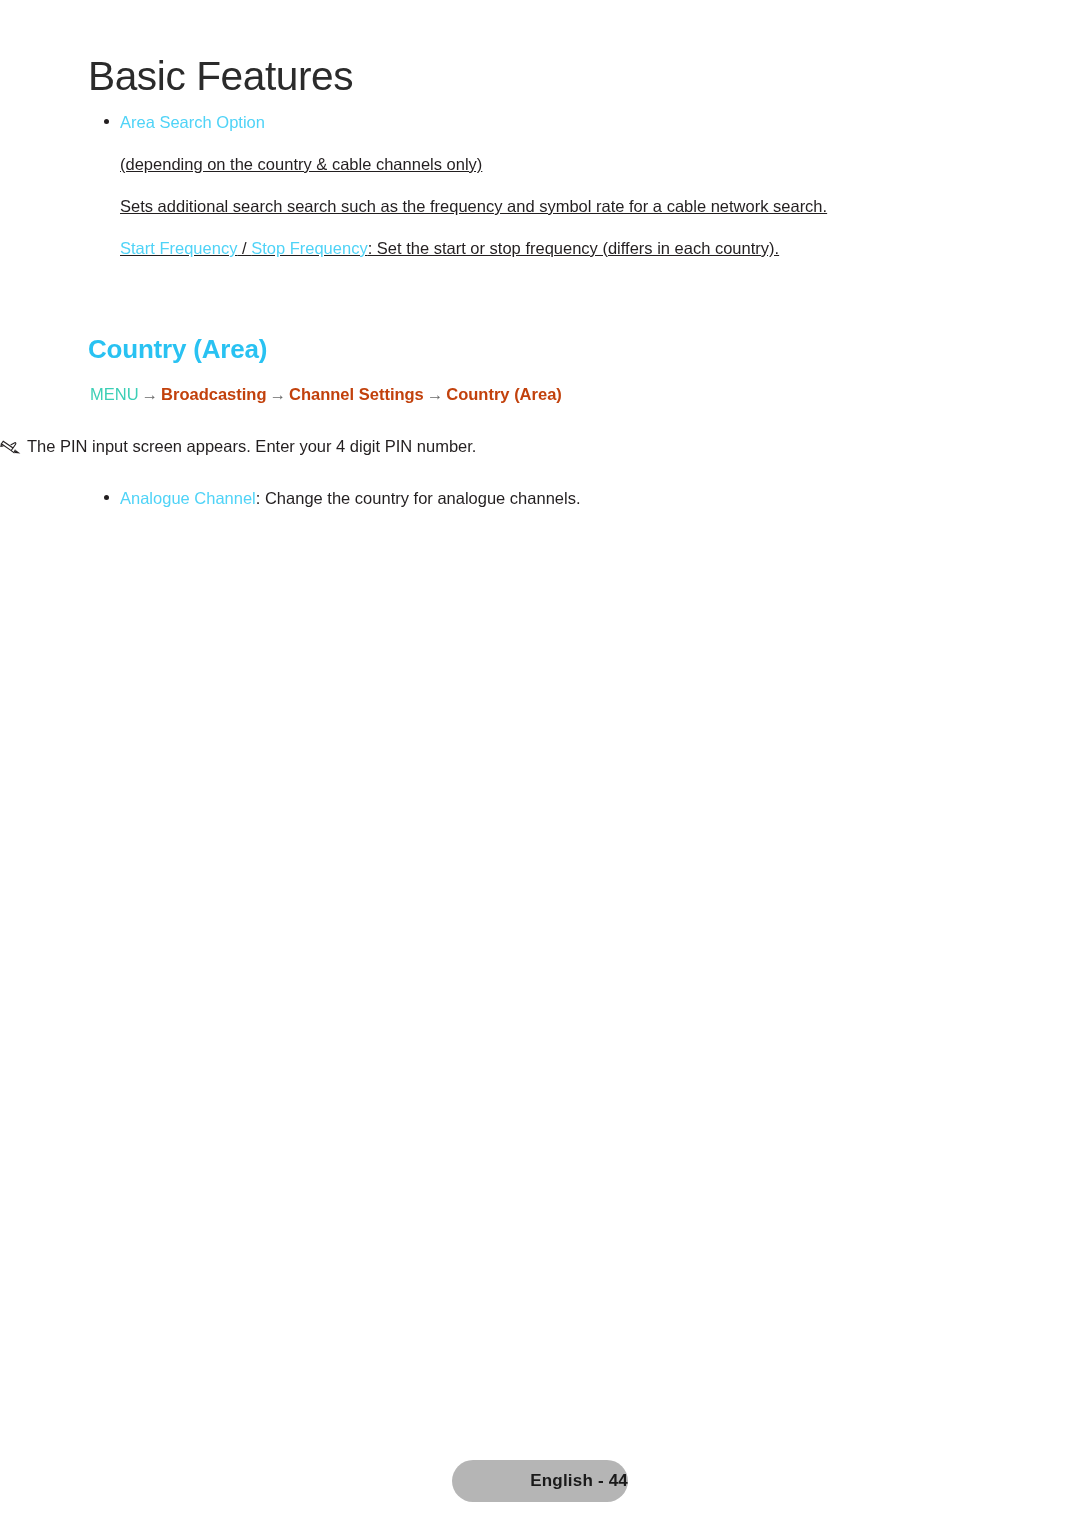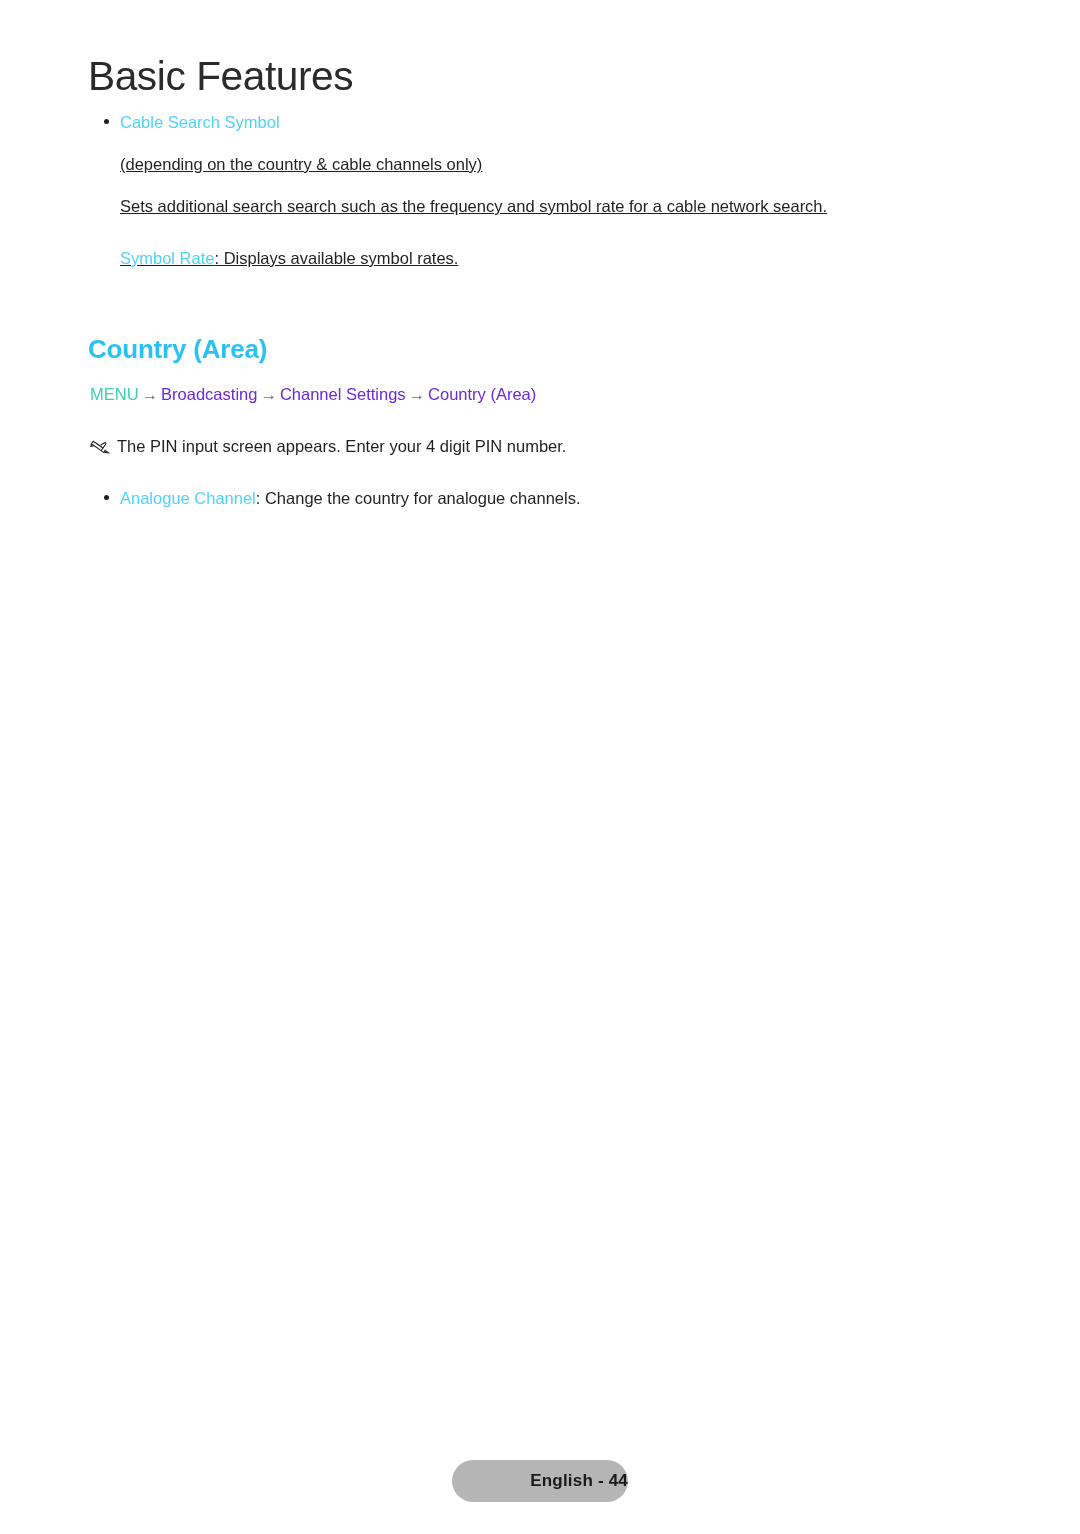--- a/index.html
+++ b/index.html
@@ -73,35 +73,34 @@
     padding-left: 120px;
     text-decoration: underline;
   }
 
   
   .row.outer {
     padding-left: 90px;
   }
 
   .row.note {
-    padding-left: 90px;
   }
   .row.note .pencil {
     display: inline-block;
     width: 22px;
     height: 16px;
     vertical-align: -3px;
     margin-right: 5px;
   }
 
   .gap-sm { height: 10px; }
 
   
   .cy      { color: #4fd3f7; }   
-  .cy2     { color: #6d28d9; }
+  .cy2     { color: #c2410c; font-weight: bold; }
   .menu-gr { color: #3ccfb6; }   
   .arrow   { color: #6a6a6a; padding: 0 3px; }
 
   
   .section-heading {
     position: absolute;
     left: 88px;
     top: 336px;
     font-size: 26px;
     font-weight: bold;
@@ -135,43 +134,43 @@
 <body>
 
 <div class="page">
 
   <div class="chapter-title">Basic Features</div>
 
   <div class="content">
 
     <div class="row bullet">
       <span class="dot"></span>
-      <span class="cy">Cable Search Symbol</span>
+      <span class="cy">Area Search Option</span>
     </div>
 
     <div class="gap-sm"></div>
 
     <div class="row indent">
       <span>(depending on the country &amp; cable channels only)</span>
     </div>
 
     <div class="gap-sm"></div>
 
     <div class="row indent">
       <span>Sets additional search search such as the frequency and symbol rate for a cable network search.</span>
     </div>
 
     <div class="gap-sm"></div>
 
-
-    <div class="gap-sm"></div>
-
     <div class="row indent">
-      <span class="cy">Symbol Rate</span><span>: Displays available symbol rates.</span>
-    </div>
+      <span class="cy">Start Frequency</span><span> / </span><span class="cy">Stop Frequency</span><span>: Set the start or stop frequency (differs in each country).</span>
+    </div>
+
+    <div class="gap-sm"></div>
+
 
     <div class="gap-sm"></div>
 
 
   </div>
 
   <div class="section-heading">Country (Area)</div>
 
   <div class="content" style="top:384px;">
 

